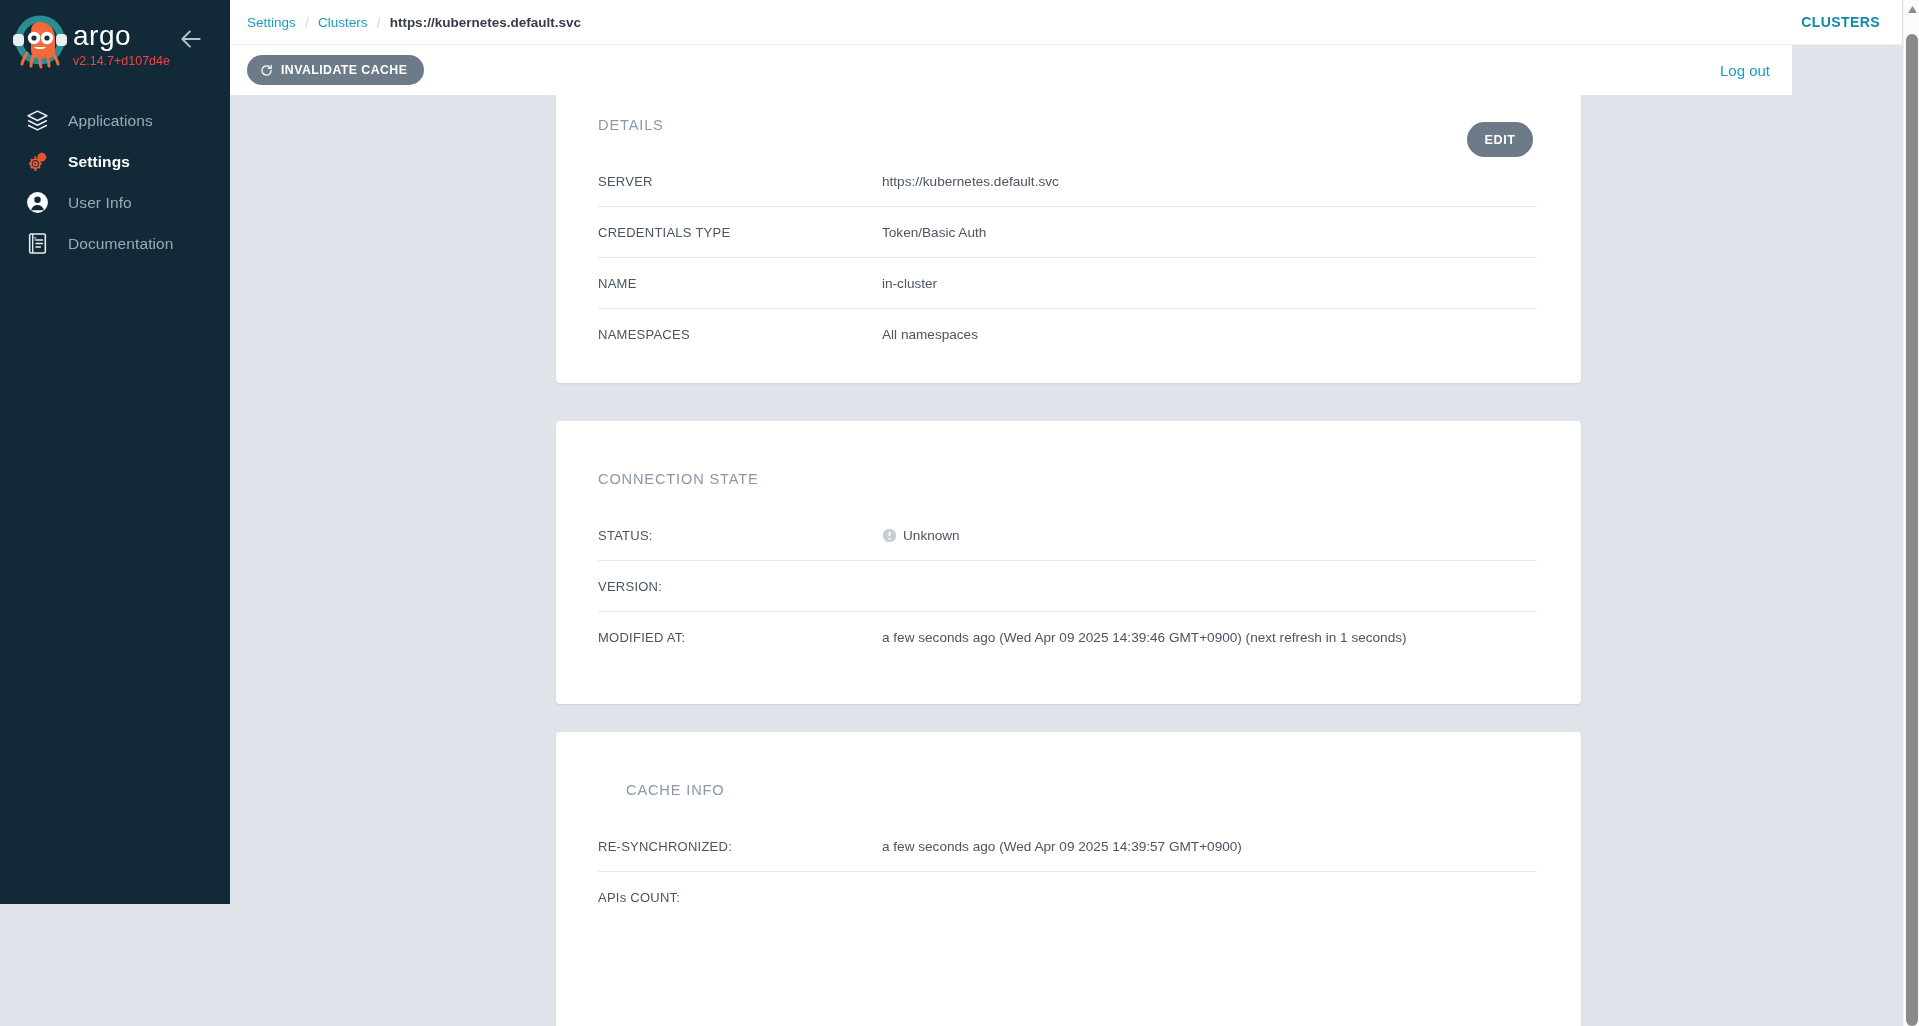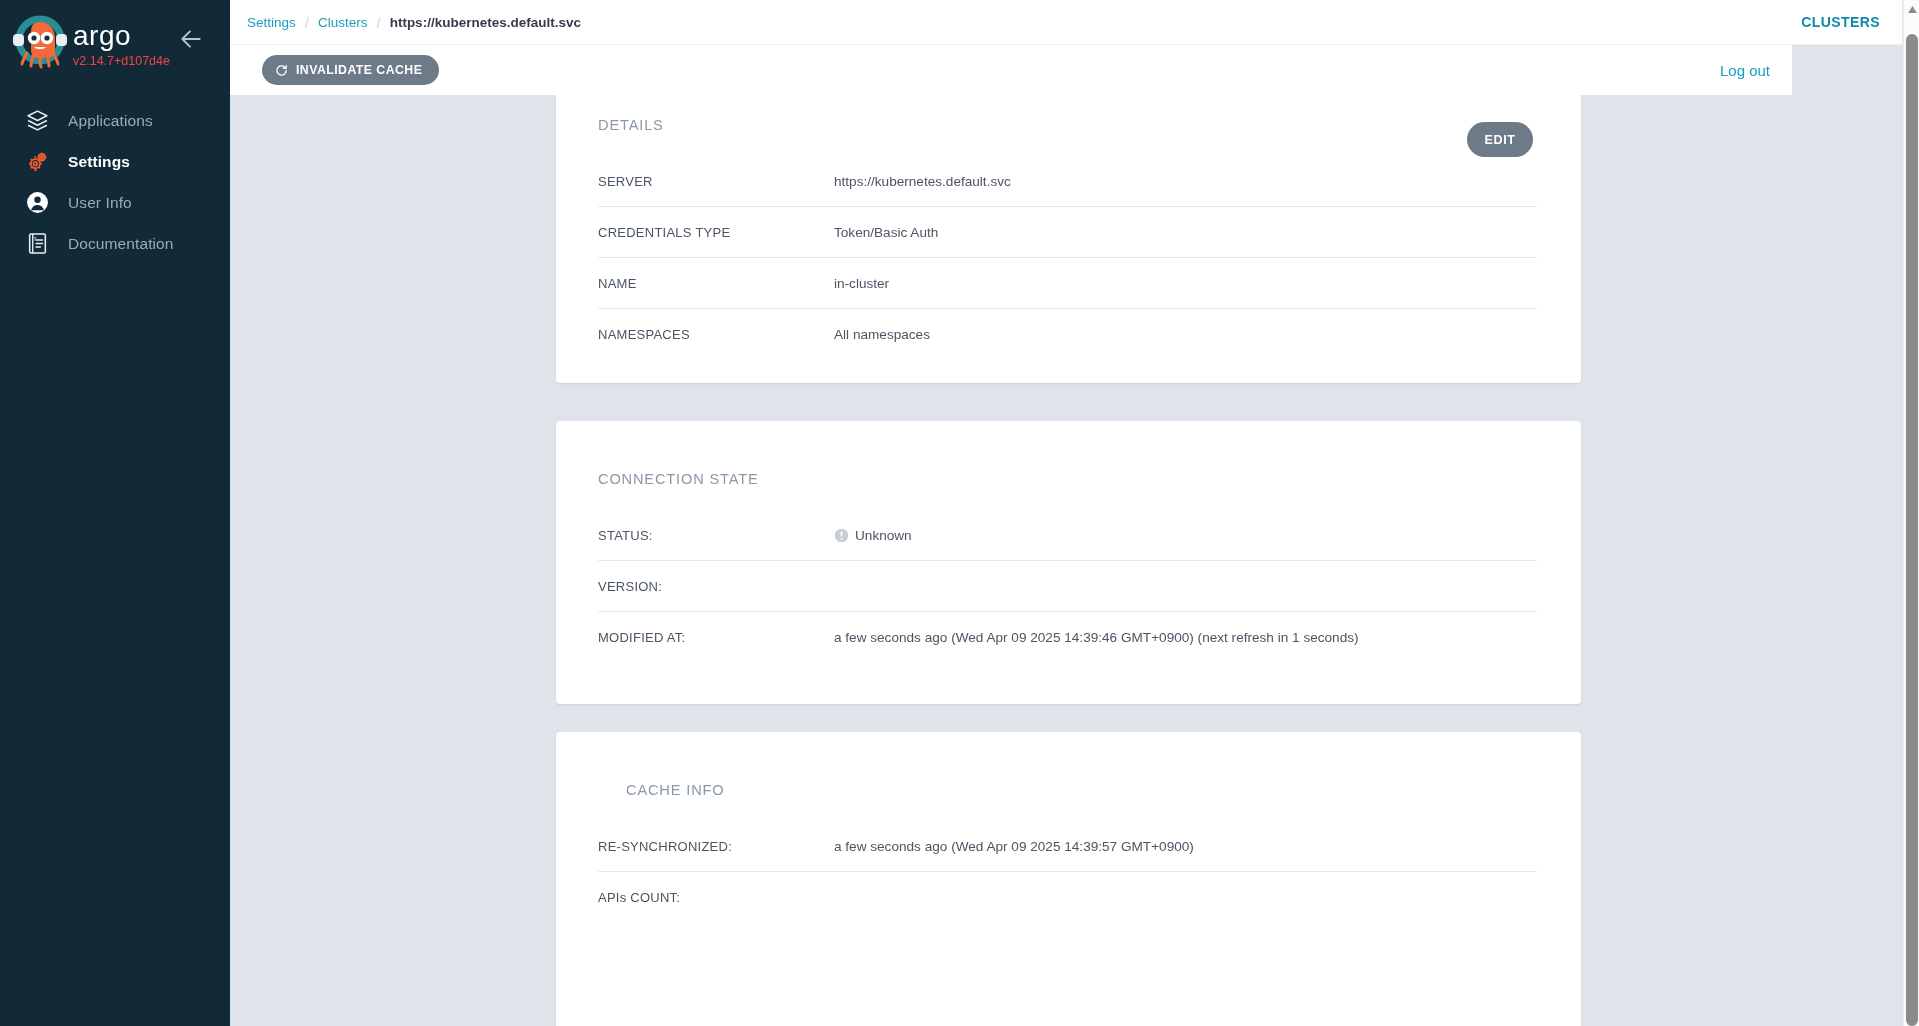--- a/index.html
+++ b/index.html
@@ -7,21 +7,21 @@
     width: 1919px;
     height: 1026px;
     overflow: hidden;
     font-family: "Liberation Sans", sans-serif;
     background: #dfe4ea;
   }
 
   
   #sidebar {
     position: absolute; left: 0; top: 0;
-    width: 230px; height: 1026px;
+    width: 230px; height: 904px;
     background: #122a38;
     z-index: 20;
   }
   #logo-area {
     position: relative;
     height: 86px;
   }
   #logo-mark {
     position: absolute; left: 12px; top: 13px;
     width: 56px; height: 56px;
@@ -93,21 +93,20 @@
     color: #0f8ba8; letter-spacing: .4px;
     cursor: pointer;
   }
 
   #action-bar {
     position: absolute; left: 230px; top: 45px;
     width: 1562px; height: 50px;
     background: #ffffff;
     display: flex; align-items: center;
     z-index: 10;
-    padding-left: 15px;
   }
   #invalidate-cache-button {
     margin-left: 17px;
     height: 30px;
     padding: 0 17px 0 13px;
     border: none; border-radius: 15px;
     background: #6d7b88;
     color: #ffffff;
     font-size: 12.3px; font-weight: bold;
     letter-spacing: .45px;
@@ -167,20 +166,21 @@
   .rows { position: absolute; left: 0; right: 0; }
   #card-general .rows    { top: 66px; left: 42px; right: 44px; }
   #card-connection .rows { top: 89px; left: 42px; right: 44px; }
   #card-cache .rows      { top: 89px; left: 42px; right: 44px; }
 
   .row {
     display: flex;
     align-items: center;
     height: 51px;
     border-bottom: 1px solid #e5e9ee;
+    gap: 48px;
   }
   .row:last-child { border-bottom: none; }
   .row-label {
     width: 236px;
     flex: none;
     font-size: 13px;
     color: #495563;
     letter-spacing: .25px;
   }
   .row-value {

